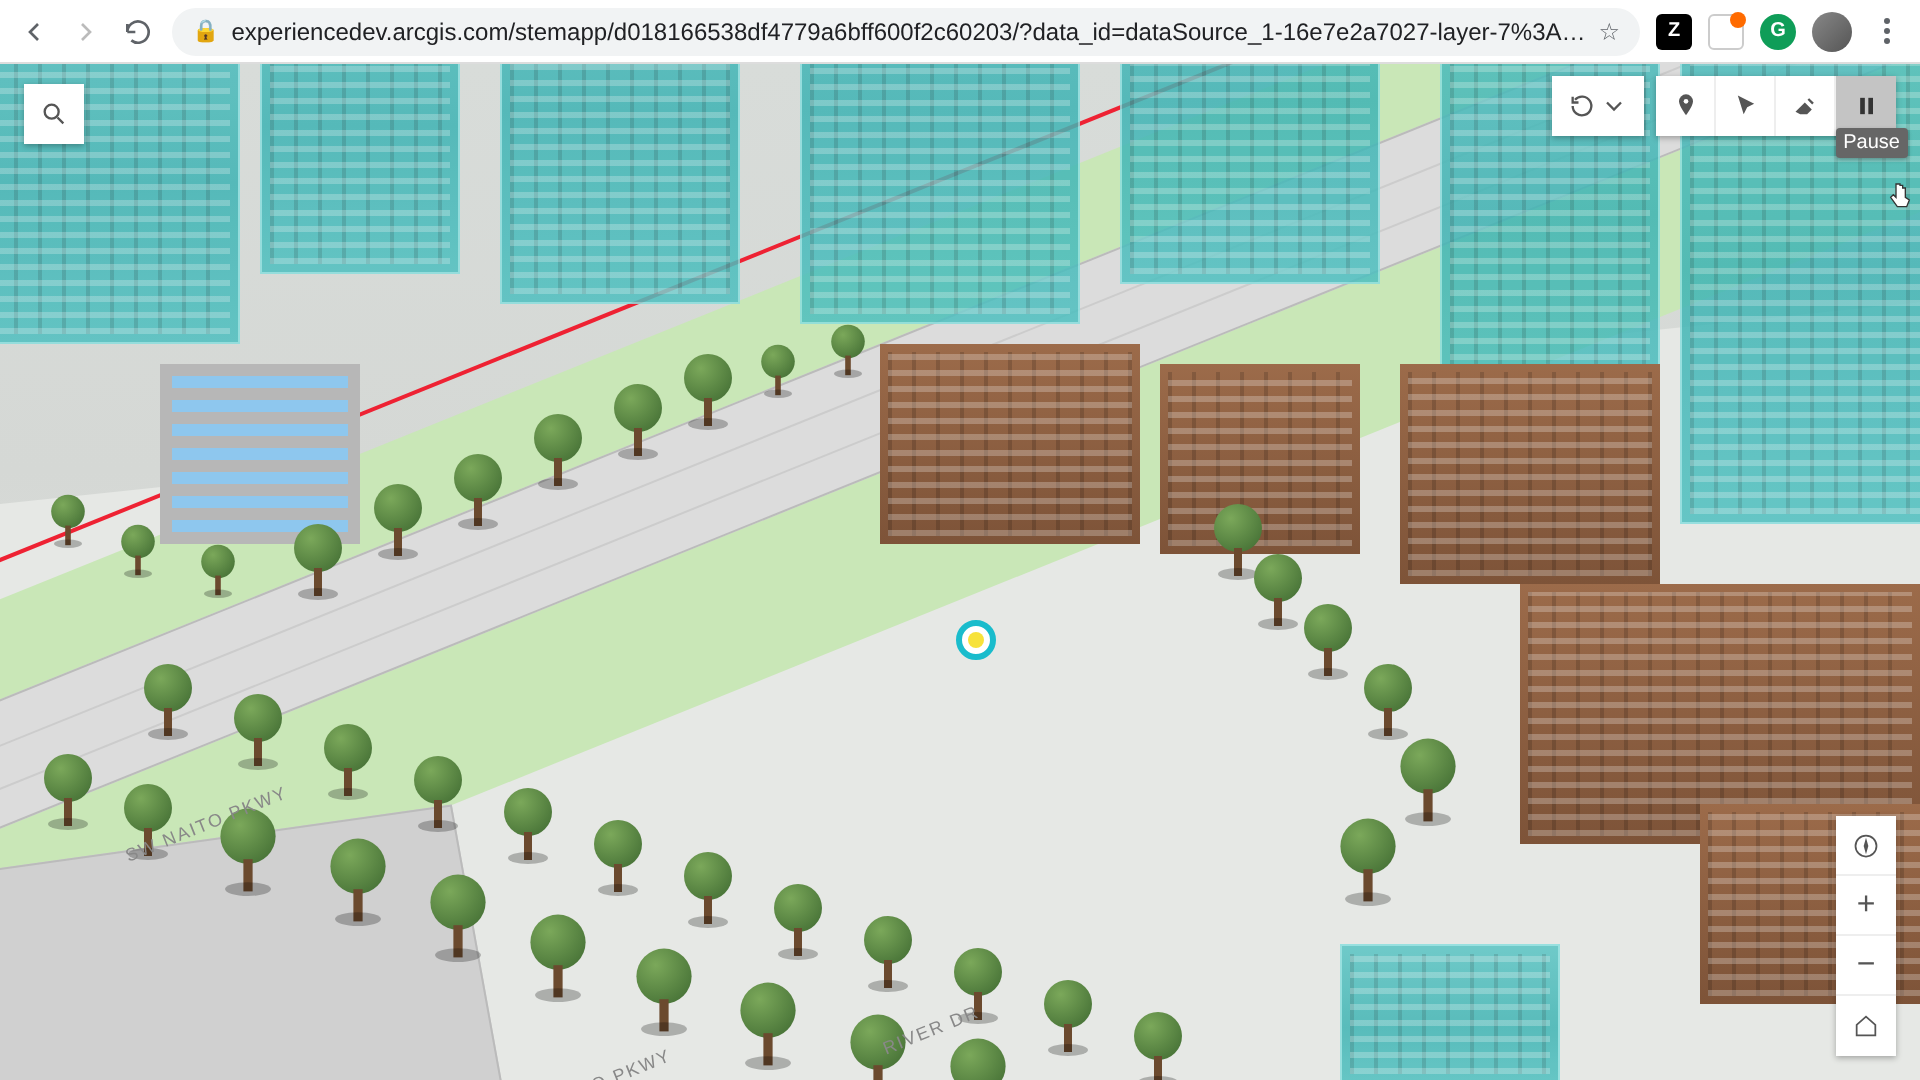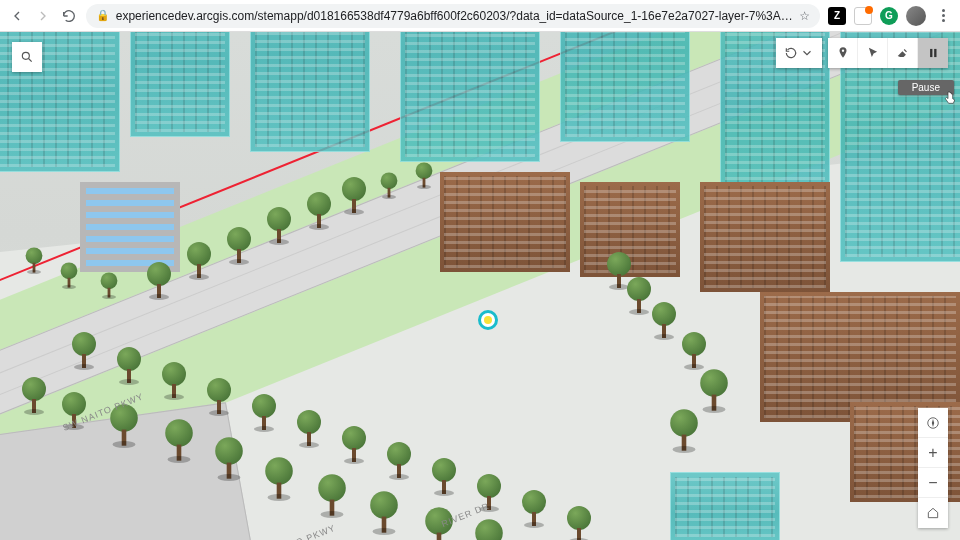--- a/index.html
+++ b/index.html
@@ -154,22 +154,22 @@
   }
   .search-widget { left: 12px; top: 10px; width: 30px; height: 30px; }
   .toolbar-right { position:absolute; right: 12px; top: 6px; display:flex; gap:0; }
   .tool-group { display:flex; background:#fff; box-shadow: 0 1px 3px rgba(0,0,0,.3); margin-left:6px; }
   .tool-btn { width:30px; height:30px; display:flex; align-items:center; justify-content:center; border-right:1px solid #eee; cursor:pointer; }
   .tool-btn:last-child { border-right:none; }
   .tool-btn.active { background:#c4c4c4; }
   .tool-btn svg { width:14px; height:14px; fill:#555; }
   .tool-btn.pause svg { fill:#333; }
   .tooltip {
-    position:absolute; right: 6px; top: 48px;
-    background:#666; color:#fff; font-size:10px; padding:2px 14px;
+    position:absolute; right: 6px; top: 32px;
+    background:#666; color:#fff; font-size:10px; padding:2px 4px;
     border-radius:2px;
     box-shadow:0 1px 2px rgba(0,0,0,.3);
   }
   
   .nav-stack {
     position:absolute; right: 12px; bottom: 12px;
     display:flex; flex-direction:column; background:#fff;
     box-shadow: 0 1px 3px rgba(0,0,0,.3);
   }
   .nav-stack .nbtn {

